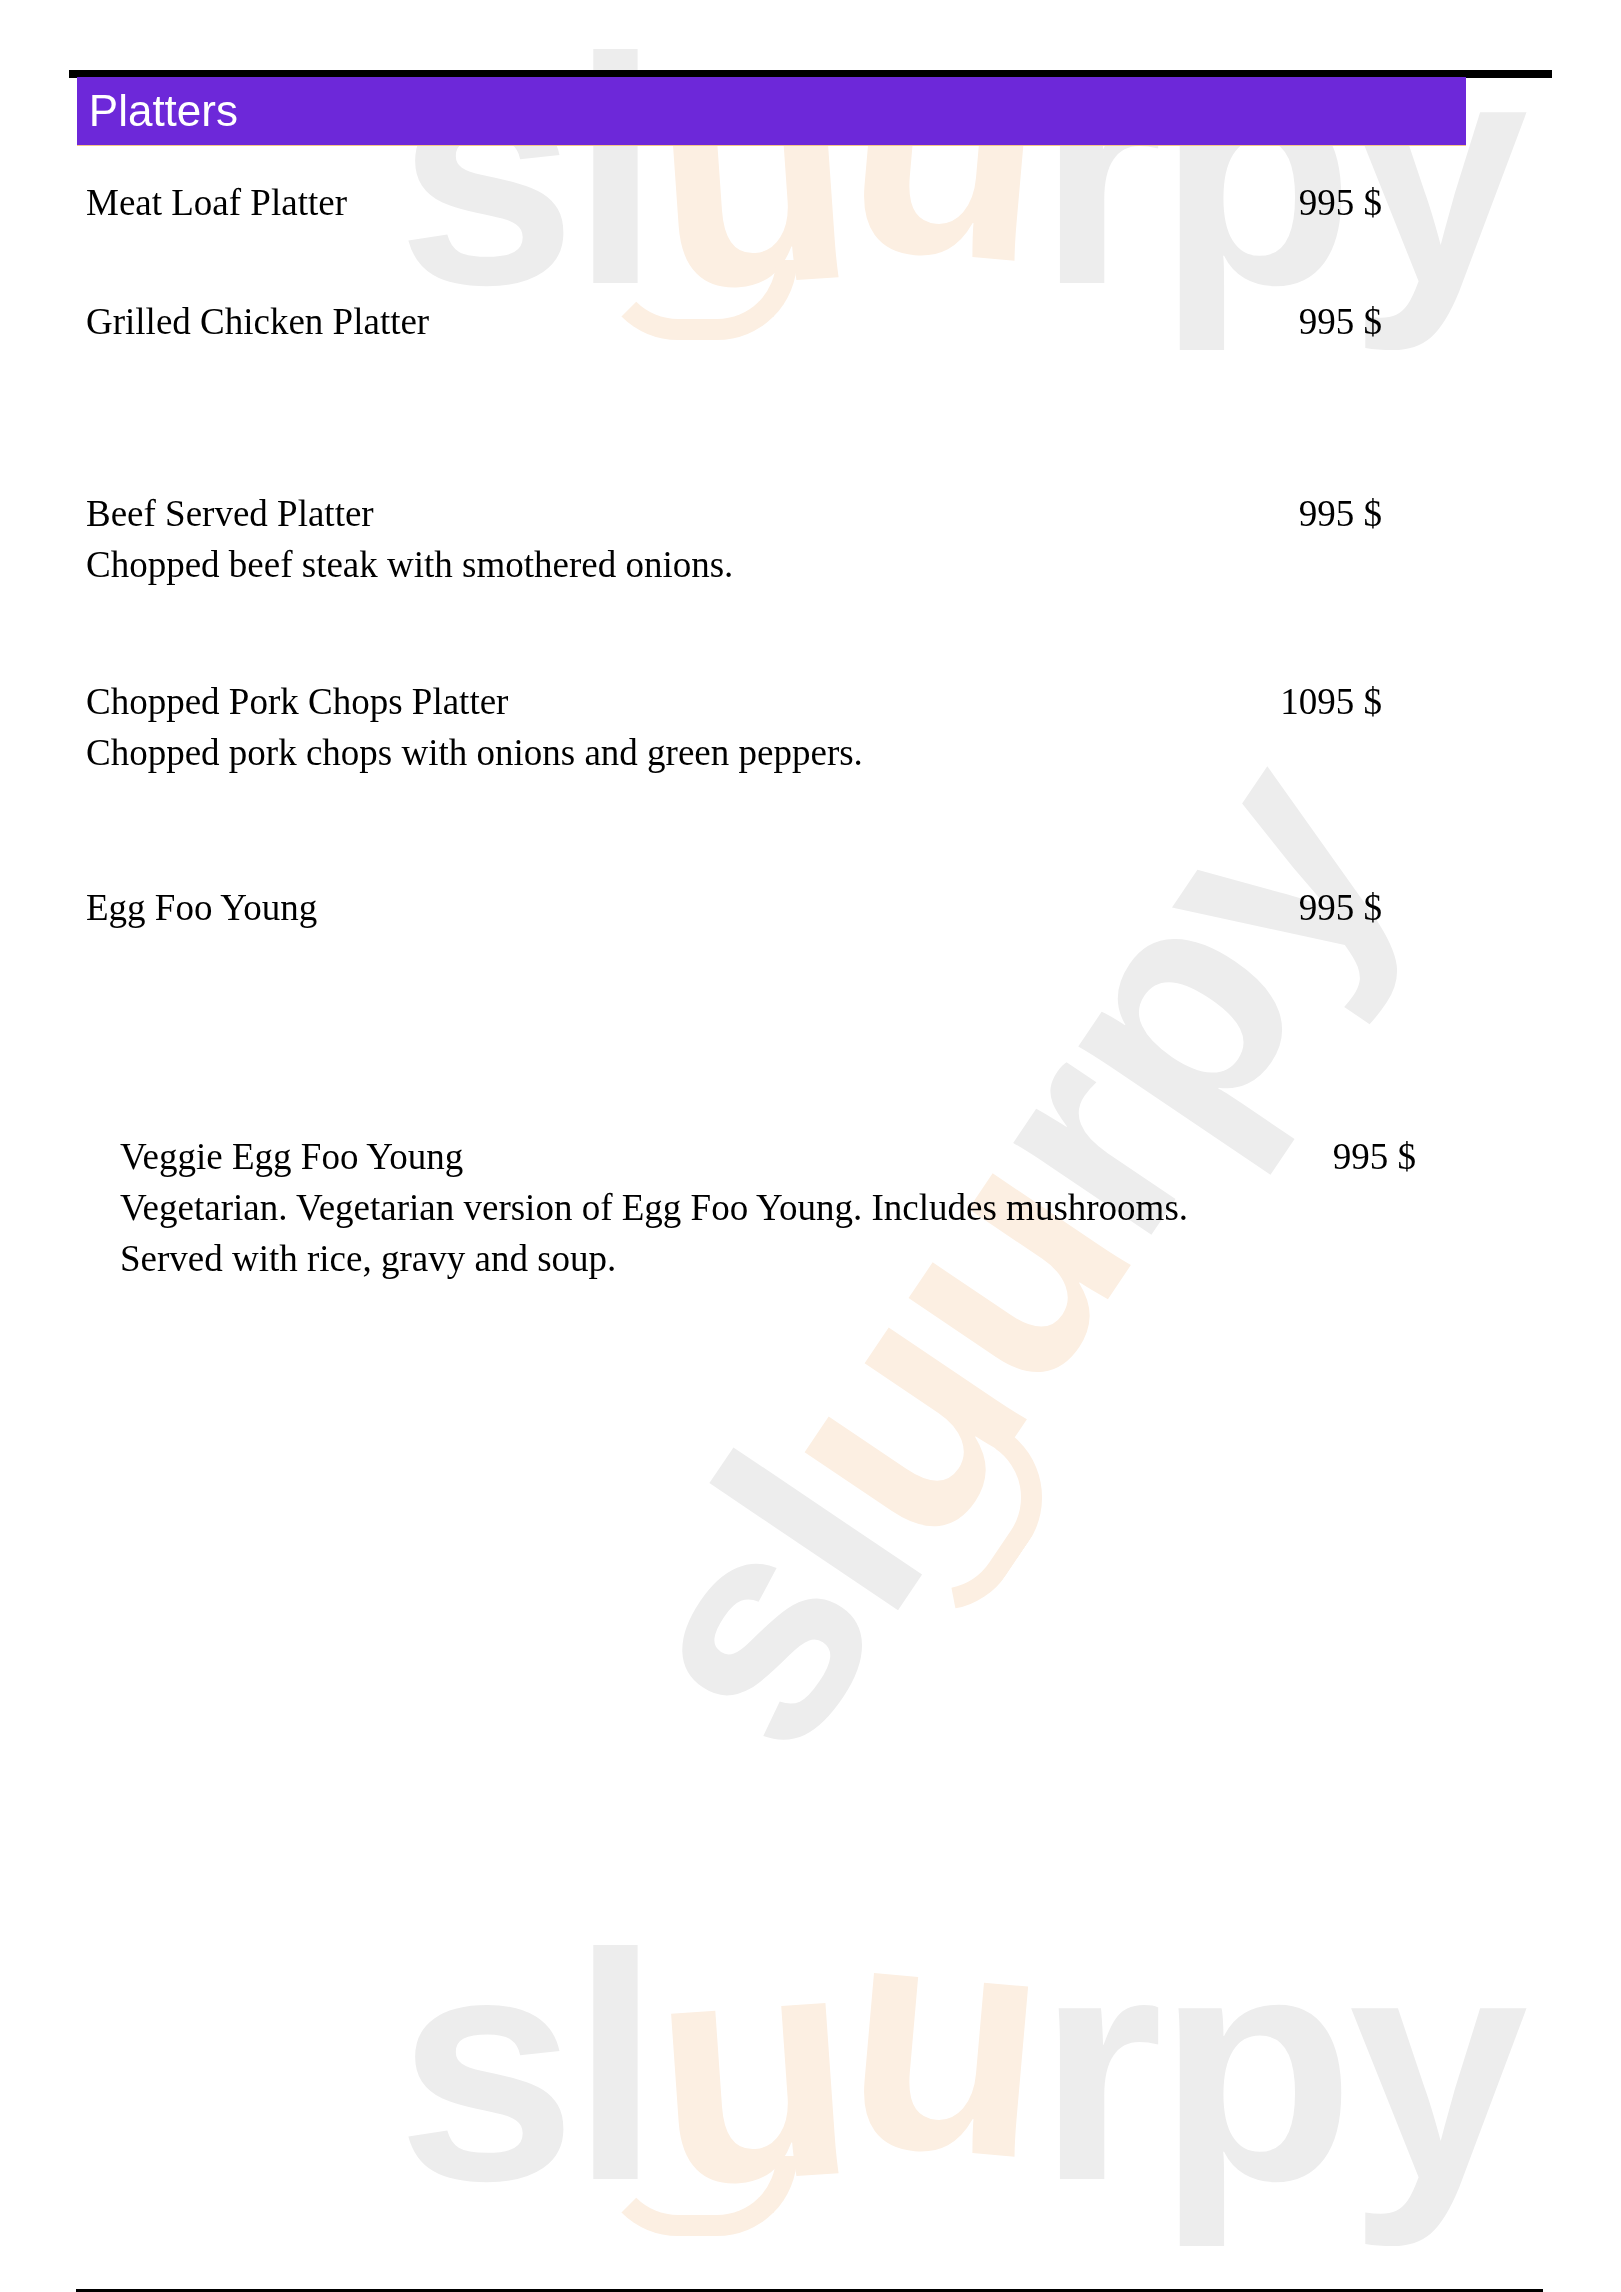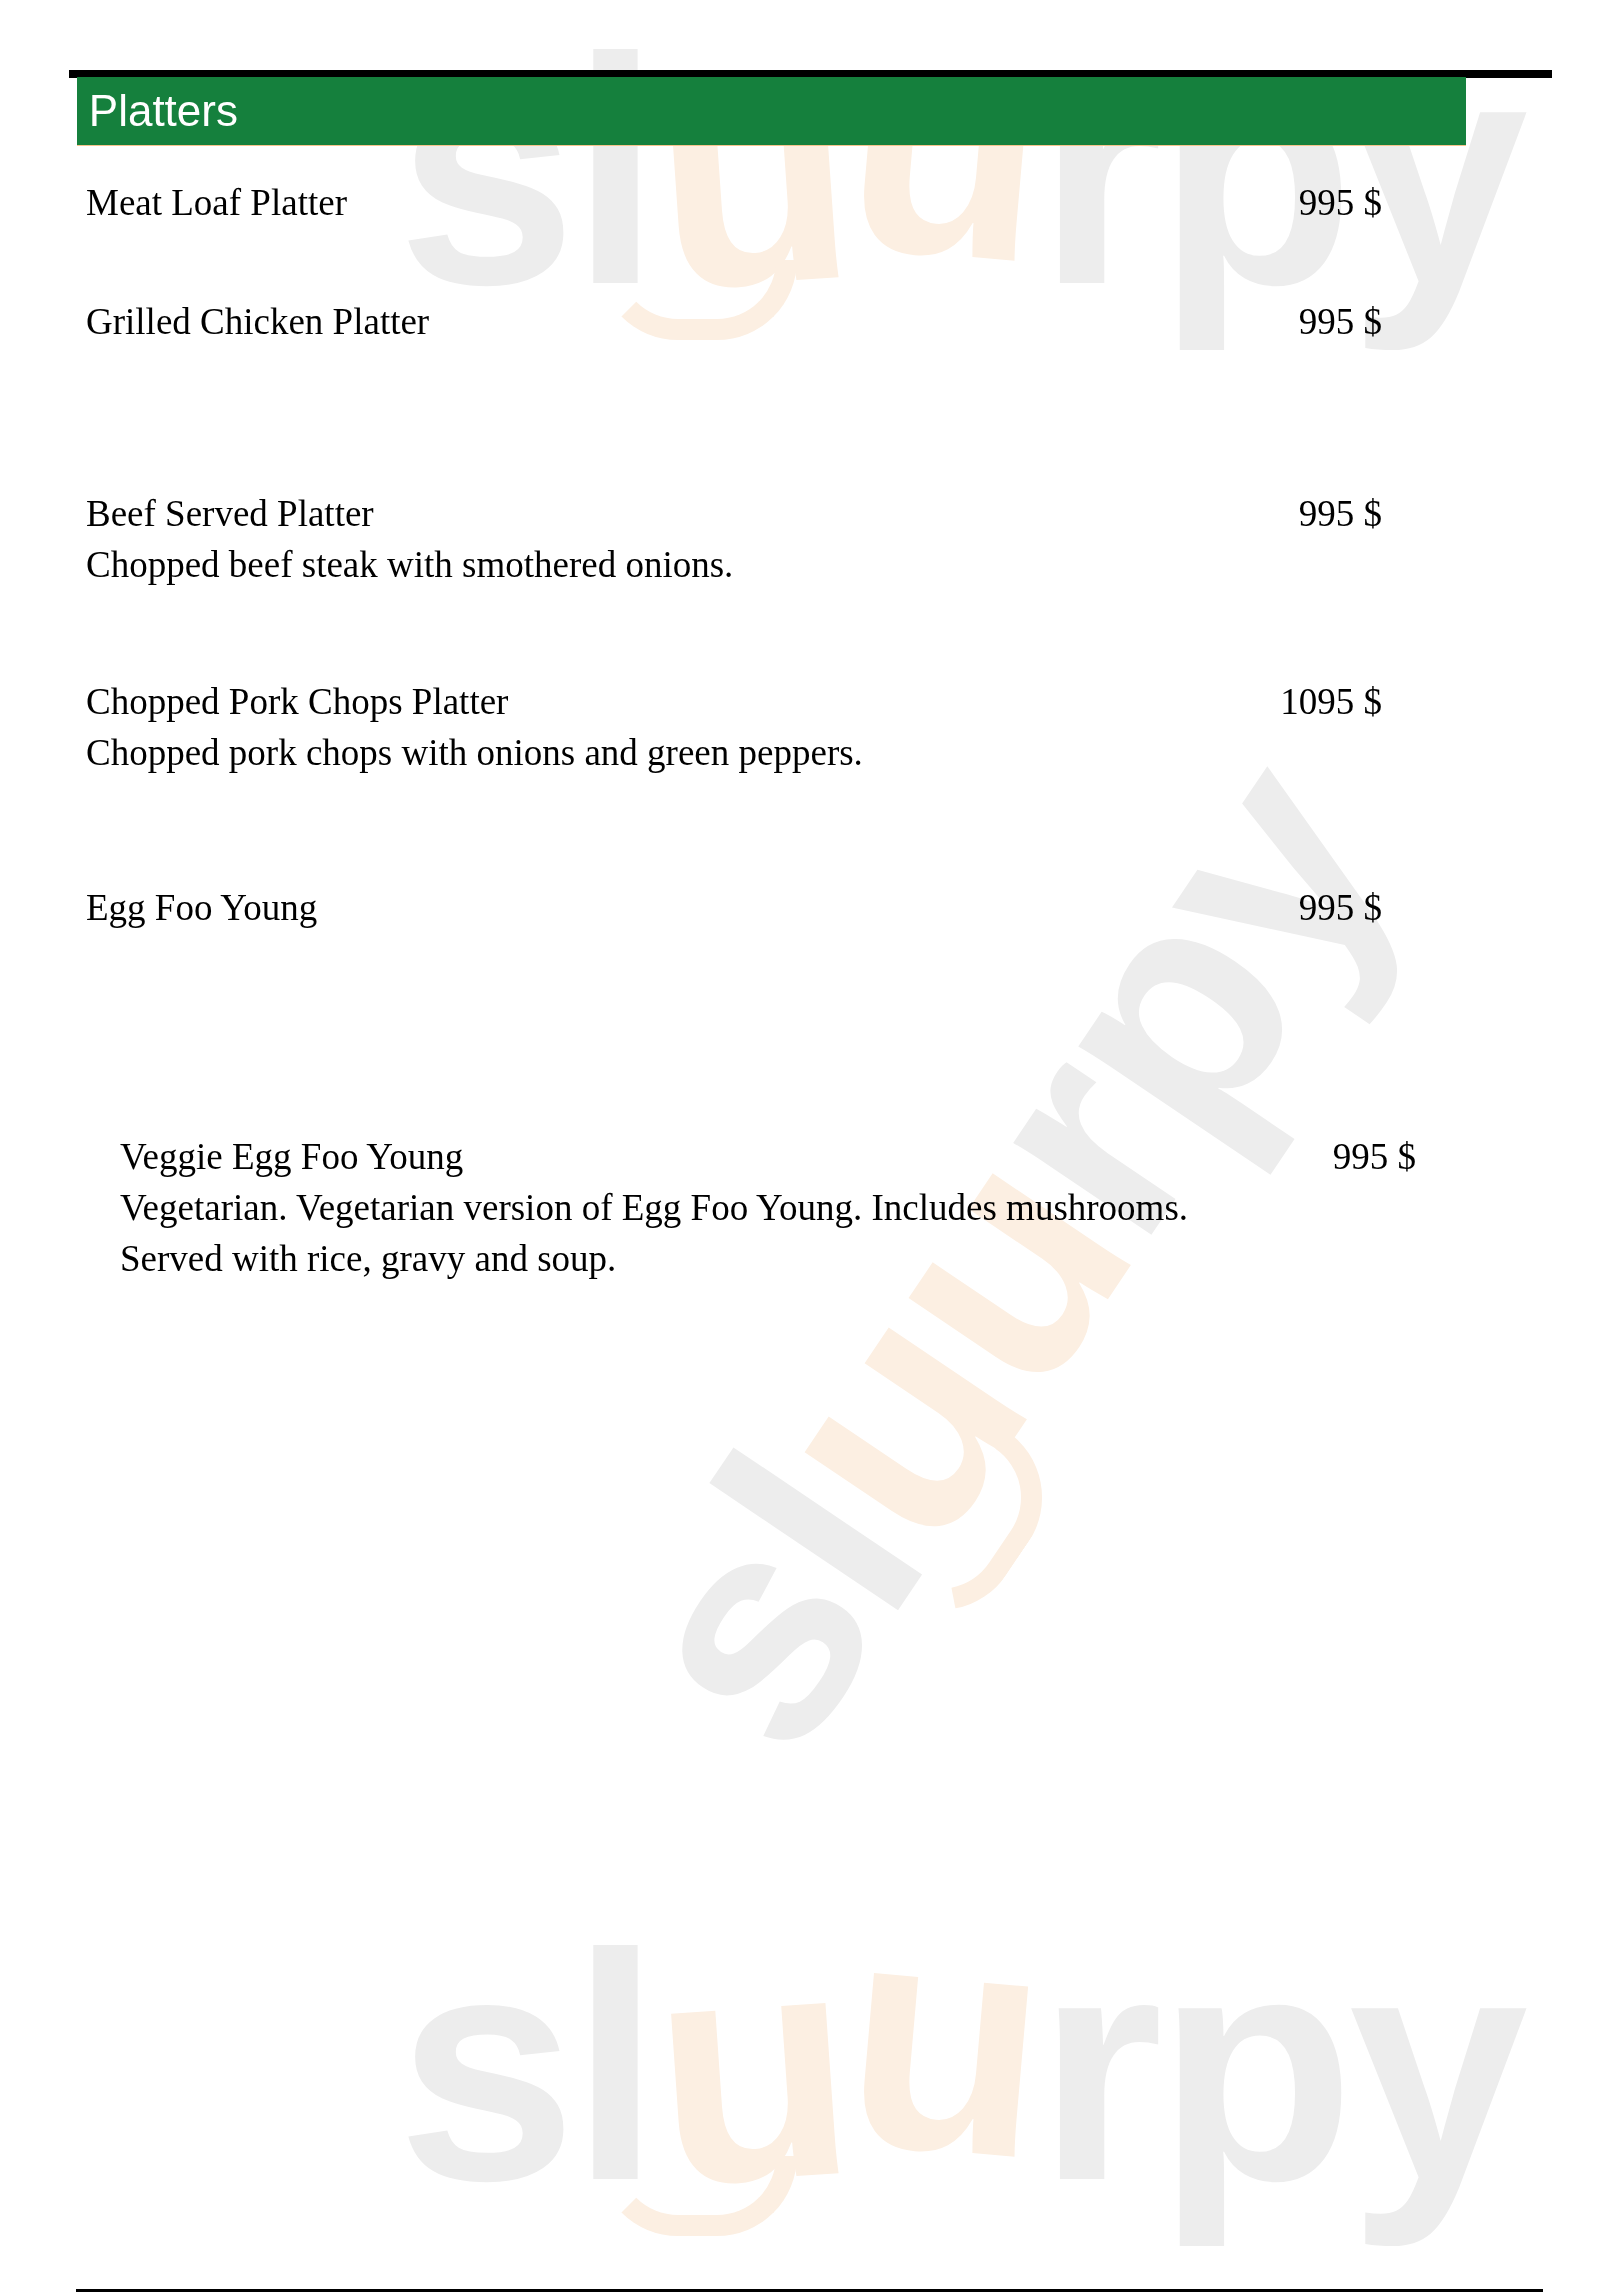--- a/index.html
+++ b/index.html
@@ -11,21 +11,21 @@
         letter-spacing:-5.9px; line-height:1; pointer-events:none; user-select:none; white-space:nowrap; }
   .wm .g { color:#ededed; }
   .wm .o { color:#fcefe2; display:inline-block; }
   .wm .smile { position:absolute; border:21.6px solid #fcefe2; border-top:none; border-left-color:transparent;
                border-radius:0 0 118px 118px; }
   .wm-top { left:397px; top:9.8px; font-size:323px; }
   .wm-bottom { left:397px; top:1906px; font-size:323px; }
   .wm-mid { left:461px; top:1098px; font-size:314px; transform:rotate(-56deg); transform-origin:50% 50%; }
 
   .top-rule { position:absolute; left:69px; top:70px; width:1483px; height:7.8px; background:#000000; }
-  .header-bar { position:absolute; left:77px; top:77px; width:1389px; height:68px; background:#15803d;
+  .header-bar { position:absolute; left:77px; top:77px; width:1389px; height:68px; background:#6d28d9;
                 box-shadow:0 1px 0 #f6c48c; }
   .header-title { position:absolute; left:11.8px; top:8.8px; font-family:"Liberation Sans", sans-serif;
                   font-size:44px; color:#ffffff; line-height:49px; }
 
   .item { position:absolute; left:86px; width:1296px; font-family:"Liberation Serif", serif;
           color:#000000; font-size:37px; line-height:51px; }
   .item .name { display:block; }
   .item .desc { display:block; width:1088px; }
   .item .price { position:absolute; right:0; top:0; }
 

